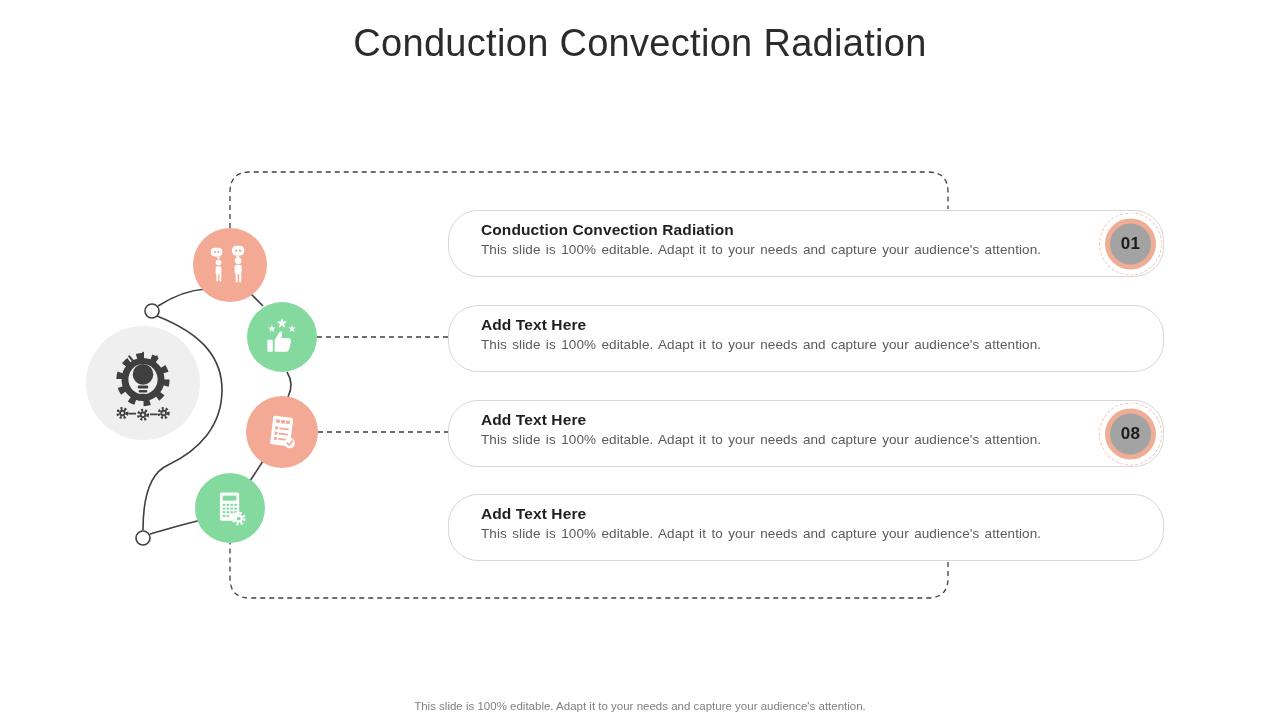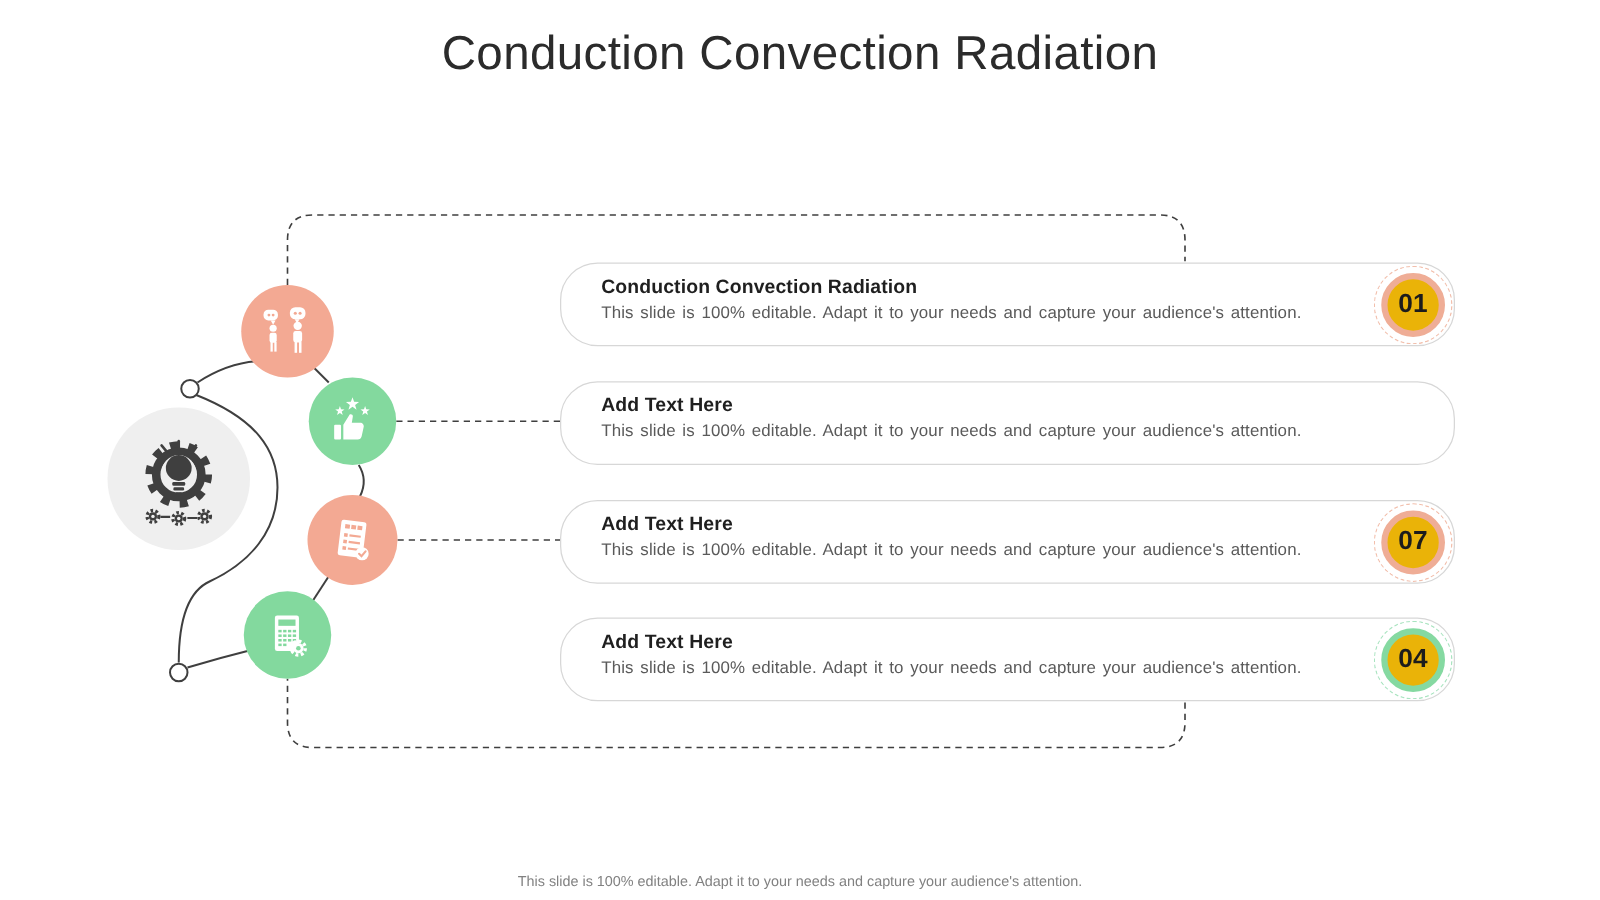--- a/index.html
+++ b/index.html
@@ -30,23 +30,23 @@
   .row-1 { top:210px; } .row-2 { top:305px; } .row-3 { top:400px; } .row-4 { top:494px; }
   .row-text { padding:10px 80px 0 32px; }
   .row-heading { font-size:15.5px; font-weight:700; color:#1f1f1f; letter-spacing:.1px; }
   .row-desc { font-size:13.5px; color:#5a5a5a; margin-top:3px; letter-spacing:.1px; word-spacing:1.5px; }
 
   .badge { position:absolute; right:1px; top:50%; transform:translateY(-50%);
            width:63px; height:63px; border-radius:50%; background:#fff;
            border:1.6px dashed; display:flex; align-items:center; justify-content:center; }
   .badge.salmon { border-color:#F2BFAC; }
   .badge.green  { border-color:#A9E4C0; }
-  .badge-ring { width:51px; height:51px; border-radius:50%; border:5px solid; background:#eab308;
+  .badge-ring { width:51px; height:51px; border-radius:50%; border:5px solid; background:#a3a3a3;
                 display:flex; align-items:center; justify-content:center;
-                font-size:21px; font-weight:700; color:#1c1c1c; letter-spacing:.3px; }
+                font-size:17px; font-weight:700; color:#1c1c1c; letter-spacing:.3px; }
   .badge.salmon .badge-ring { border-color:#EFAD96; }
   .badge.green  .badge-ring { border-color:#85D9A1; }
 
   .footer { position:absolute; top:700px; left:0; width:1280px; text-align:center;
             font-size:11.5px; color:#818181; }
 </style>
 </head>
 <body>
 
 <div class="slide">
@@ -198,29 +198,26 @@
       <div class="row-desc">This slide is 100% editable. Adapt it to your needs and capture your audience's attention.</div>
     </div>
   </div>
 
   <div class="row row-3">
     <div class="row-text">
       <div class="row-heading">Add Text Here</div>
       <div class="row-desc">This slide is 100% editable. Adapt it to your needs and capture your audience's attention.</div>
     </div>
     <div class="badge salmon">
-      <div class="badge-ring">07</div>
+      <div class="badge-ring">08</div>
     </div>
   </div>
 
   <div class="row row-4">
     <div class="row-text">
       <div class="row-heading">Add Text Here</div>
       <div class="row-desc">This slide is 100% editable. Adapt it to your needs and capture your audience's attention.</div>
     </div>
-    <div class="badge green">
-      <div class="badge-ring">04</div>
-    </div>
   </div>
 
   <div class="footer">This slide is 100% editable. Adapt it to your needs and capture your audience's attention.</div>
 
 </div>
 
 </body></html>

